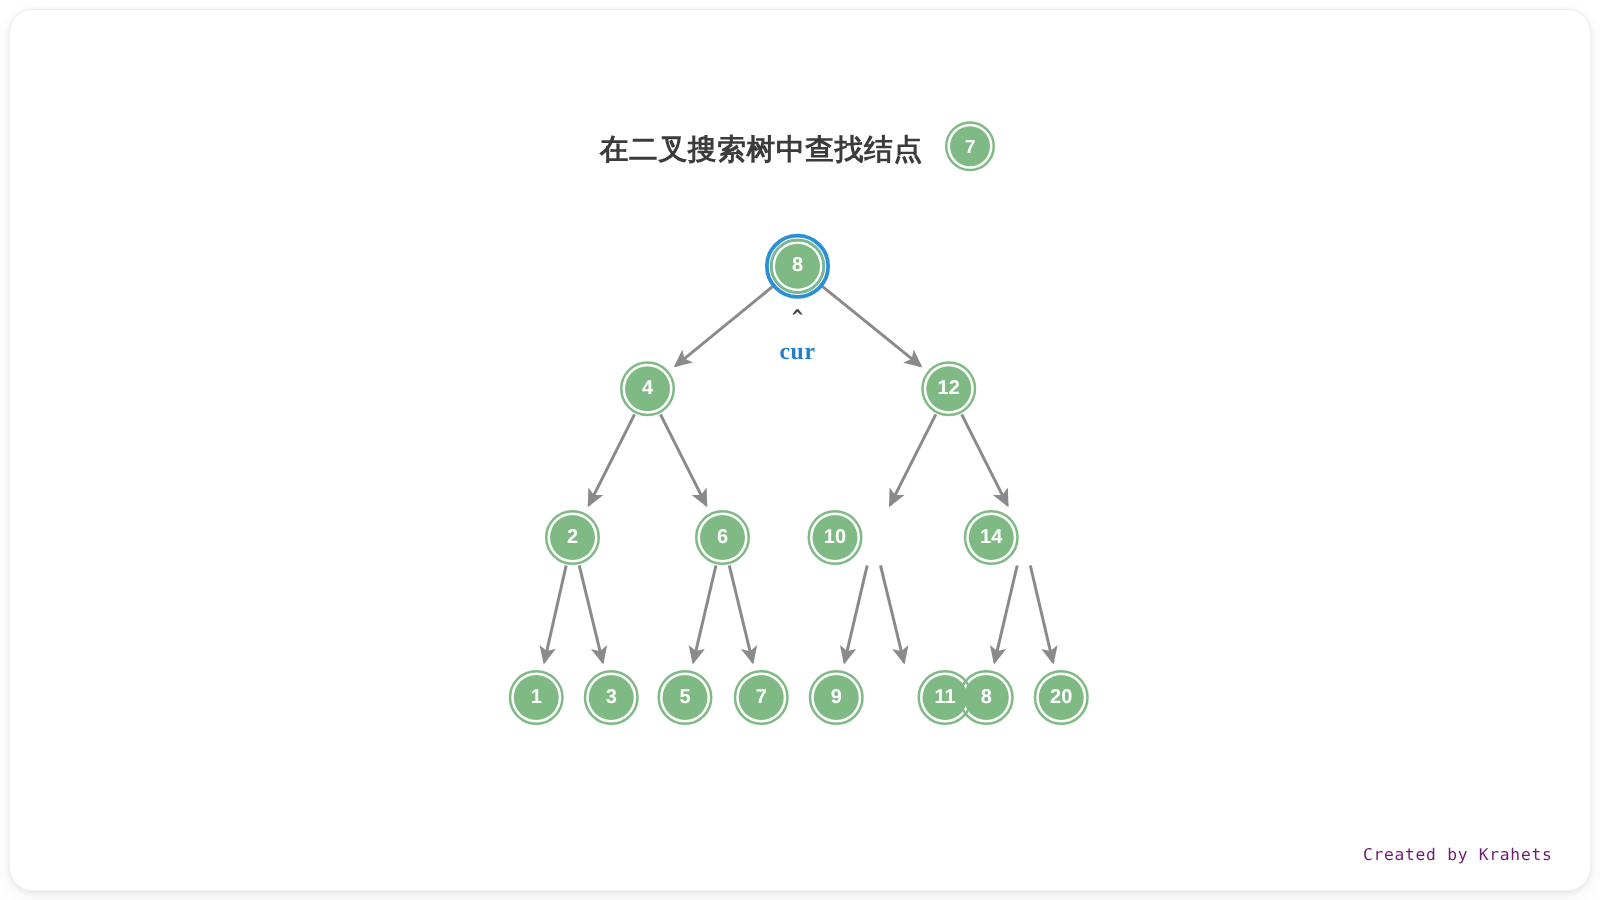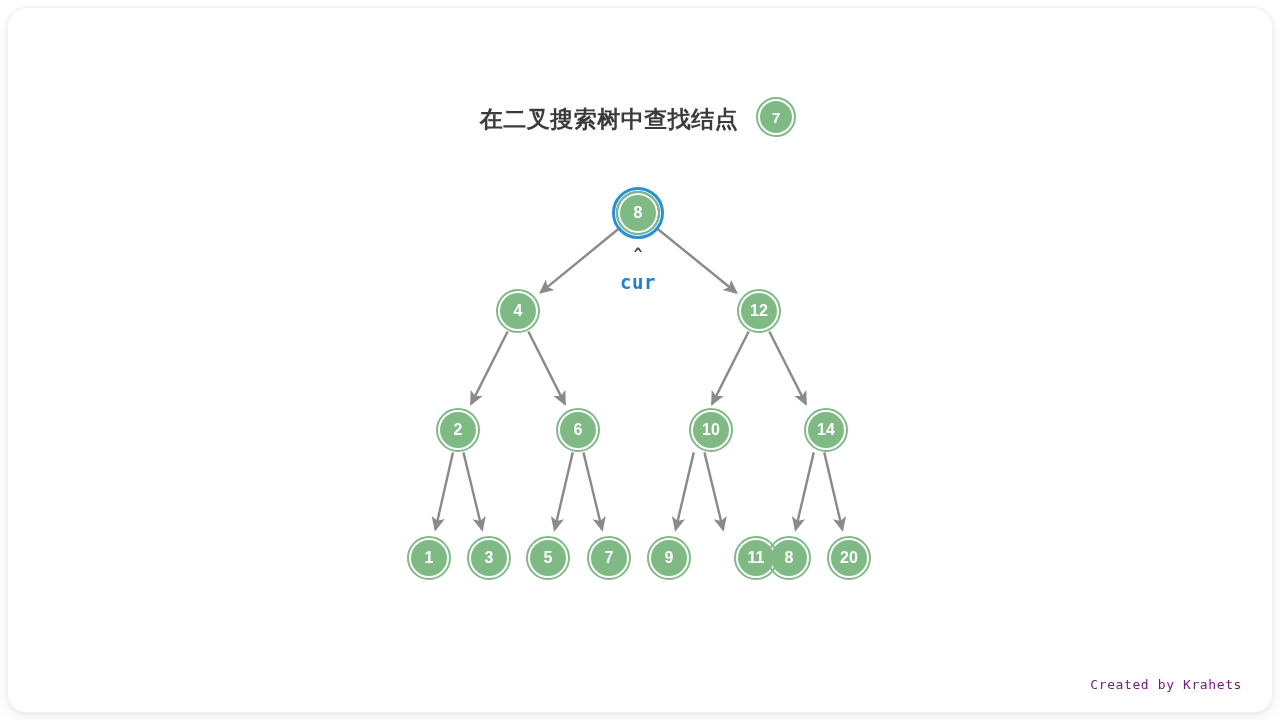--- a/index.html
+++ b/index.html
@@ -222,25 +222,25 @@
           <div class="inner">12</div>
         </div>
         <div class="node" style="left: 450px; top: 422px;">
           <div class="outer"></div>
           <div class="inner">2</div>
         </div>
         <div class="node" style="left: 570px; top: 422px;">
           <div class="outer"></div>
           <div class="inner">6</div>
         </div>
-        <div class="node" style="left: 703px; top: 422px;">
+        <div class="node" style="left: 660px; top: 422px;">
           <div class="outer"></div>
           <div class="inner">10</div>
         </div>
-        <div class="node" style="left: 818px; top: 422px; text-align: center;">
+        <div class="node" style="left: 785px; top: 422px; text-align: center;">
           <div class="outer"></div>
           <div class="inner">14</div>
         </div>
         <div class="node" style="left: 421px; top: 550px;">
           <div class="outer"></div>
           <div class="inner">1</div>
         </div>
         <div class="node" style="left: 481px; top: 550px;">
           <div class="outer"></div>
           <div class="inner">3</div>
@@ -266,19 +266,19 @@
           <div class="inner">8</div>
         </div>
         <div class="node" style="left: 841px; top: 550px;">
           <div class="outer"></div>
           <div class="inner">20</div>
         </div>
       </div>
 
     <div id="pointer-group">
       <div id="pointer-caret" style="left: 630px; top: 246px;">^</div>
-      <div id="pointer-label" style="left: 630px; top: 274px;">cur</div>
+      <div id="pointer-label" style="left: 630px; top: 274px; font-family: Liberation Serif, serif;">cur</div>
     </div>
 
     <div id="credit">Created by Krahets</div>
 
   </div>
 </div>
 
 </body></html>

